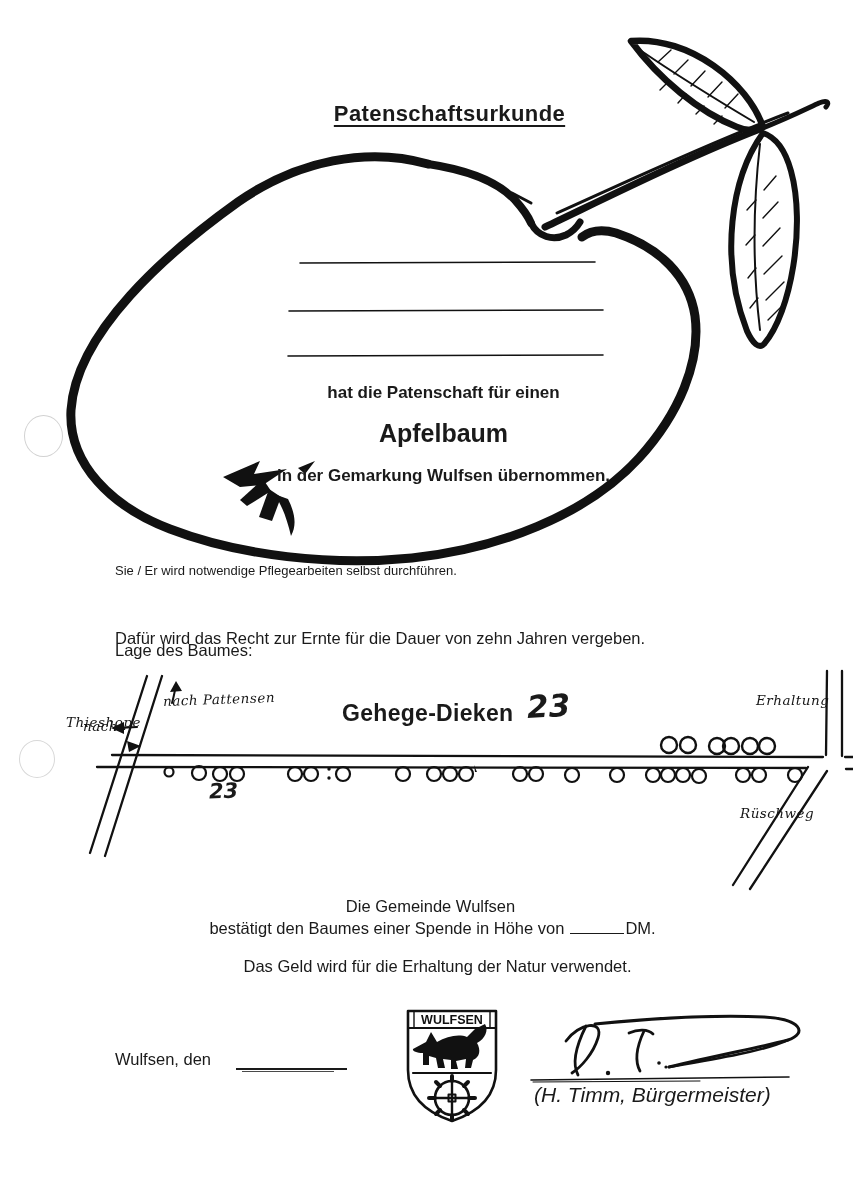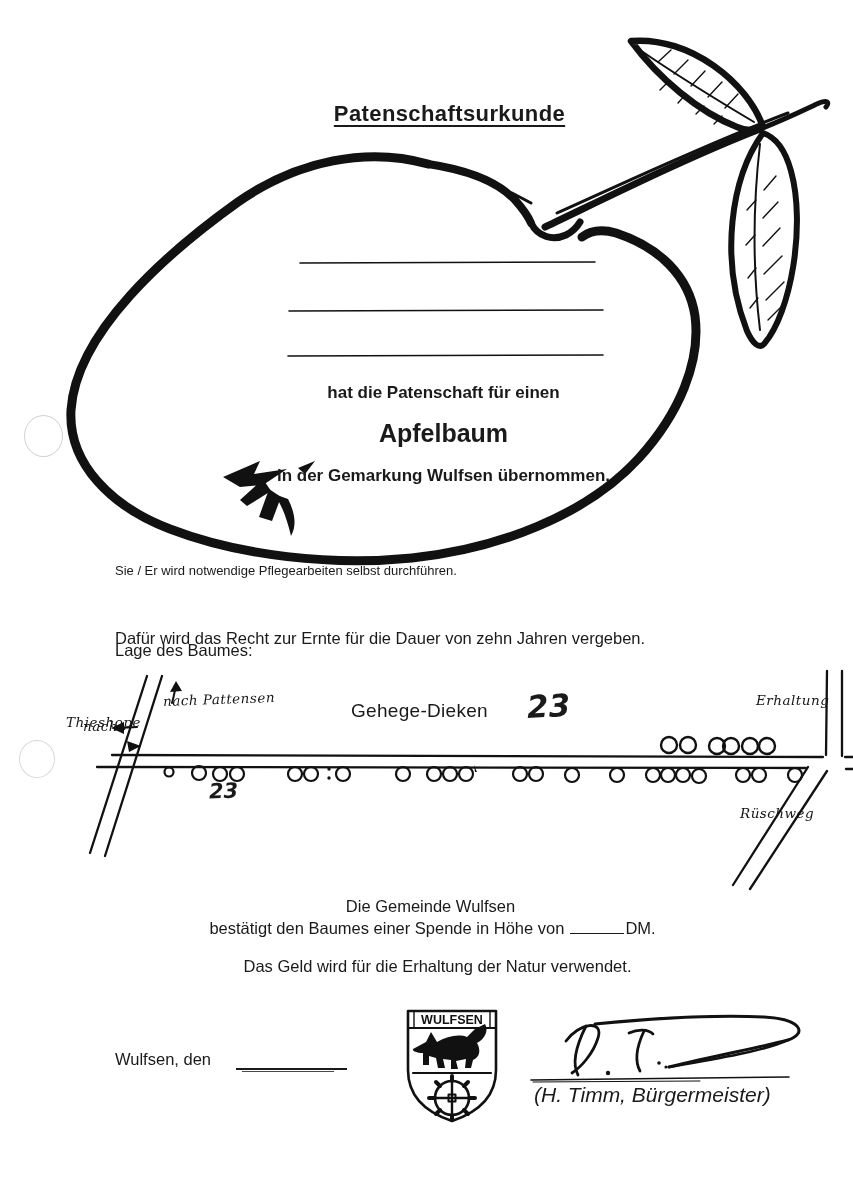--- a/index.html
+++ b/index.html
@@ -26,21 +26,21 @@
   .terms1{left:115px;top:563px;font-size:13px;}
   .terms2{left:115px;top:585px;font-size:16.5px;margin-top:44px;}
   .location{left:115px;top:641px;font-size:16.5px;}
 
   .hw{font-family:"DejaVu Serif",serif;font-style:italic;font-size:13.5px;letter-spacing:.5px;color:#151515;}
   .lbl-pattensen{left:163px;top:691px;transform:rotate(-2deg);}
   .lbl-nach{left:83px;top:718px;}
   .lbl-thieshope{left:66px;top:714px;}
   .lbl-pinnbarg{left:756px;top:692px;}
   .lbl-ruschweg{left:700px;top:805px;margin-left:40px;}
-  .street{left:351px;top:700px;font-size:19px;font-weight:normal;letter-spacing:.3px;}
+  .street{left:342px;top:700px;font-size:23px;font-weight:bold;letter-spacing:.3px;}
   .street-no{left:527px;top:688px;font-family:"DejaVu Sans",sans-serif;font-style:italic;
              font-weight:600;font-size:31px;transform:rotate(-3deg);}
   .tree-no{left:209px;top:779px;font-family:"DejaVu Sans",sans-serif;font-style:italic;
            font-weight:700;font-size:21px;transform:rotate(-2deg);}
 
   .don1{left:0;top:897px;width:100%;text-align:center;transform:translateX(4px);font-size:16.5px;}
   .don2{left:0;top:919px;width:100%;text-align:center;transform:translateX(6px);font-size:16.5px;}
   .don3{left:0;top:957px;width:100%;text-align:center;transform:translateX(11px);font-size:16.5px;}
   .amount-blank{display:inline-block;width:54px;height:14px;
                 border-bottom:1.8px solid #1a1a1a;margin:0 1px 0 6px;}

